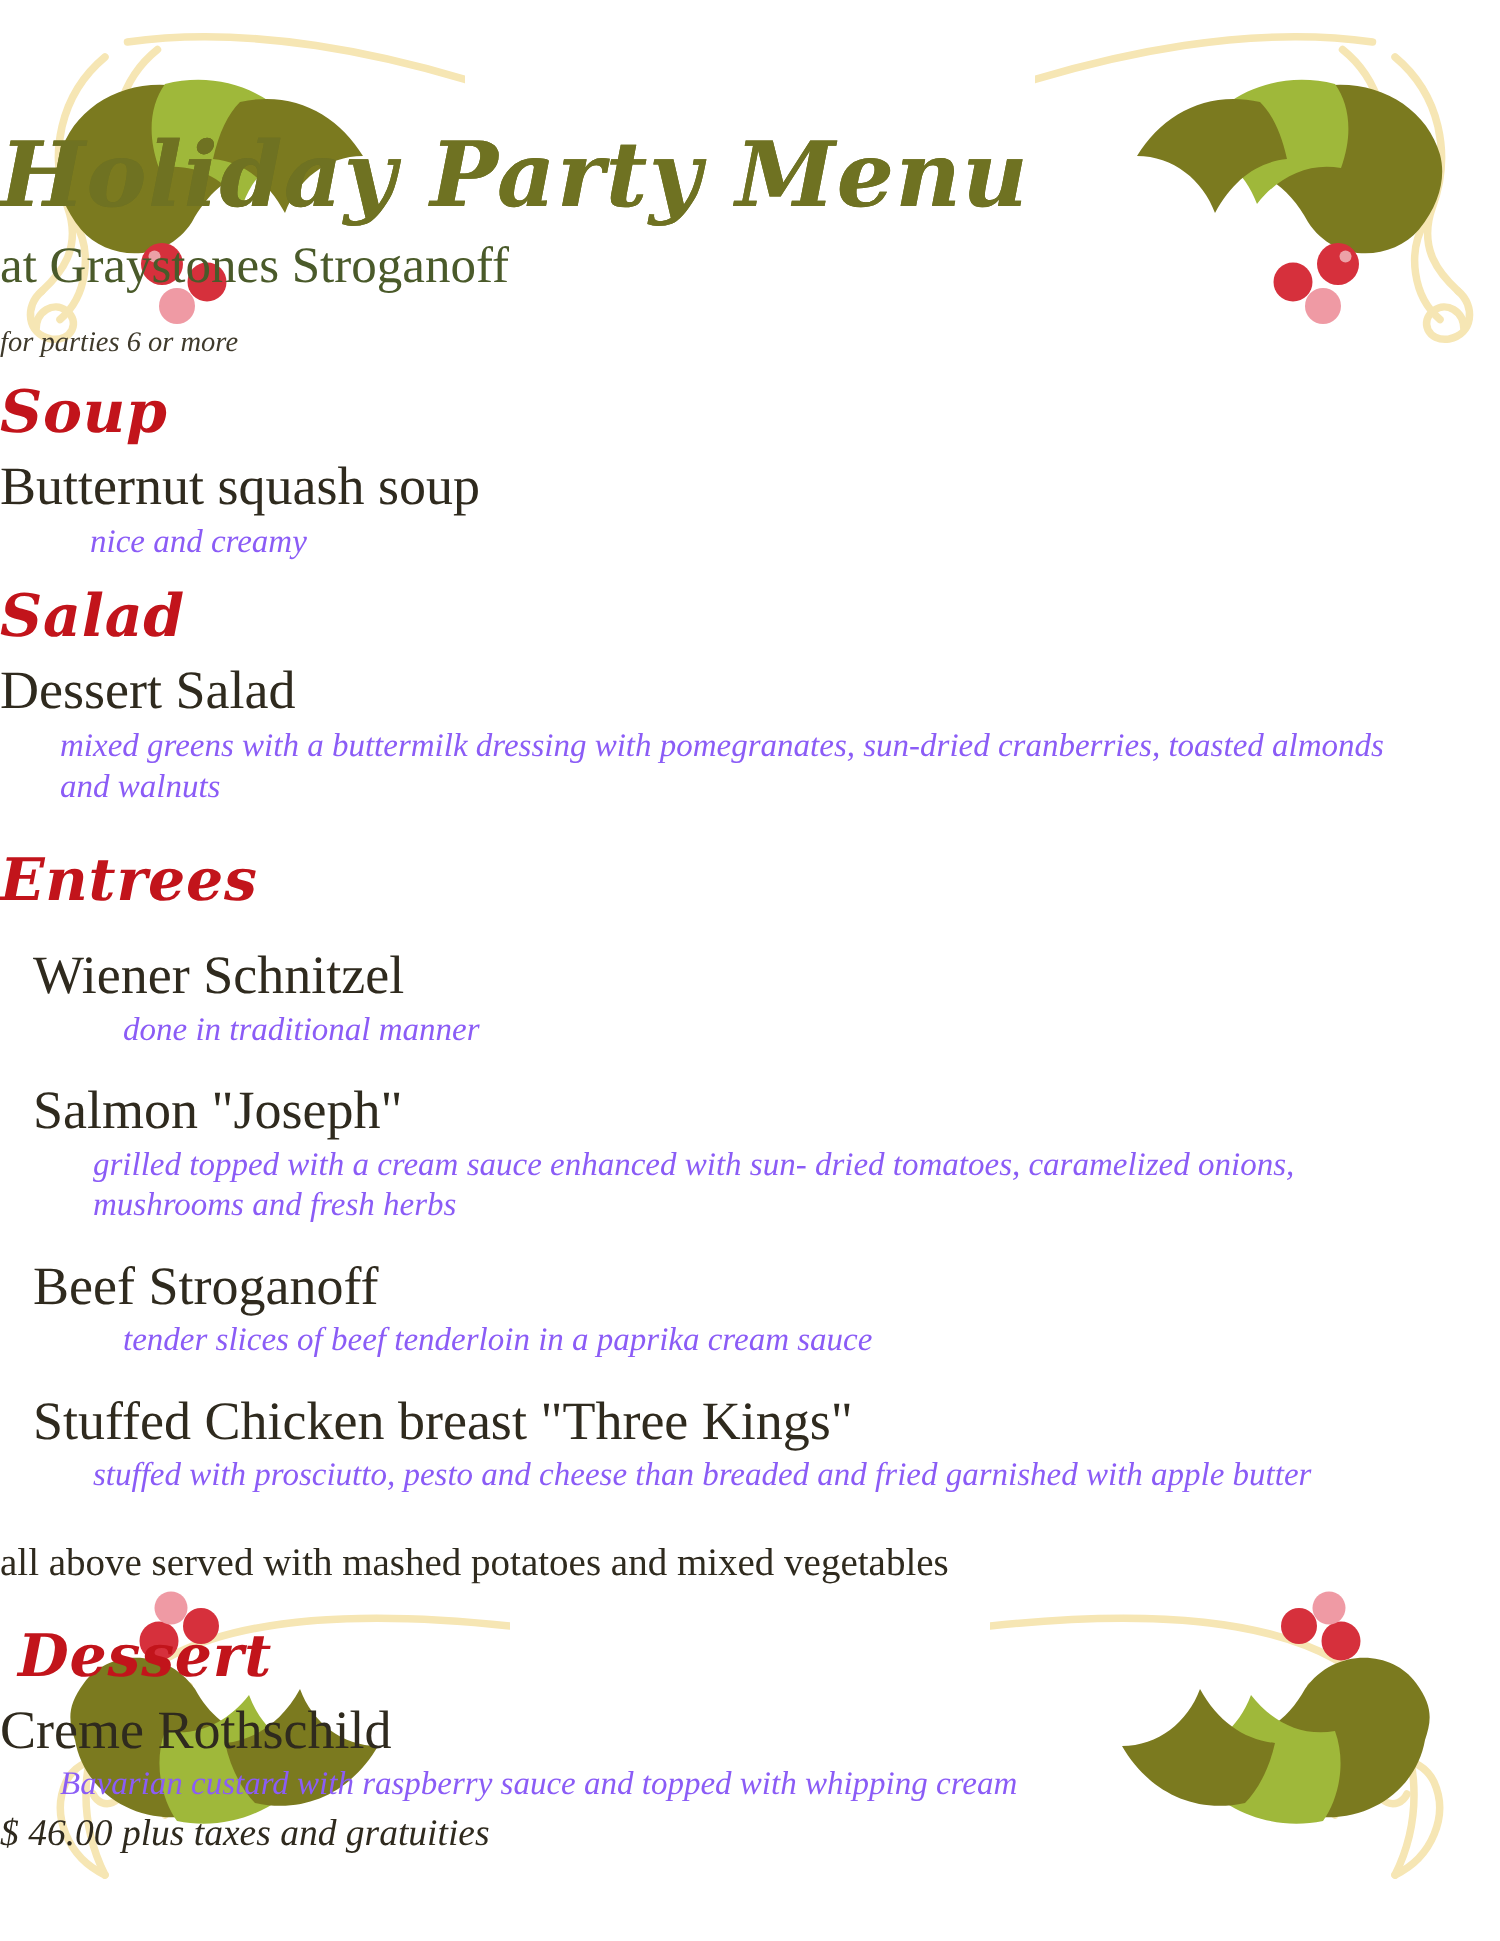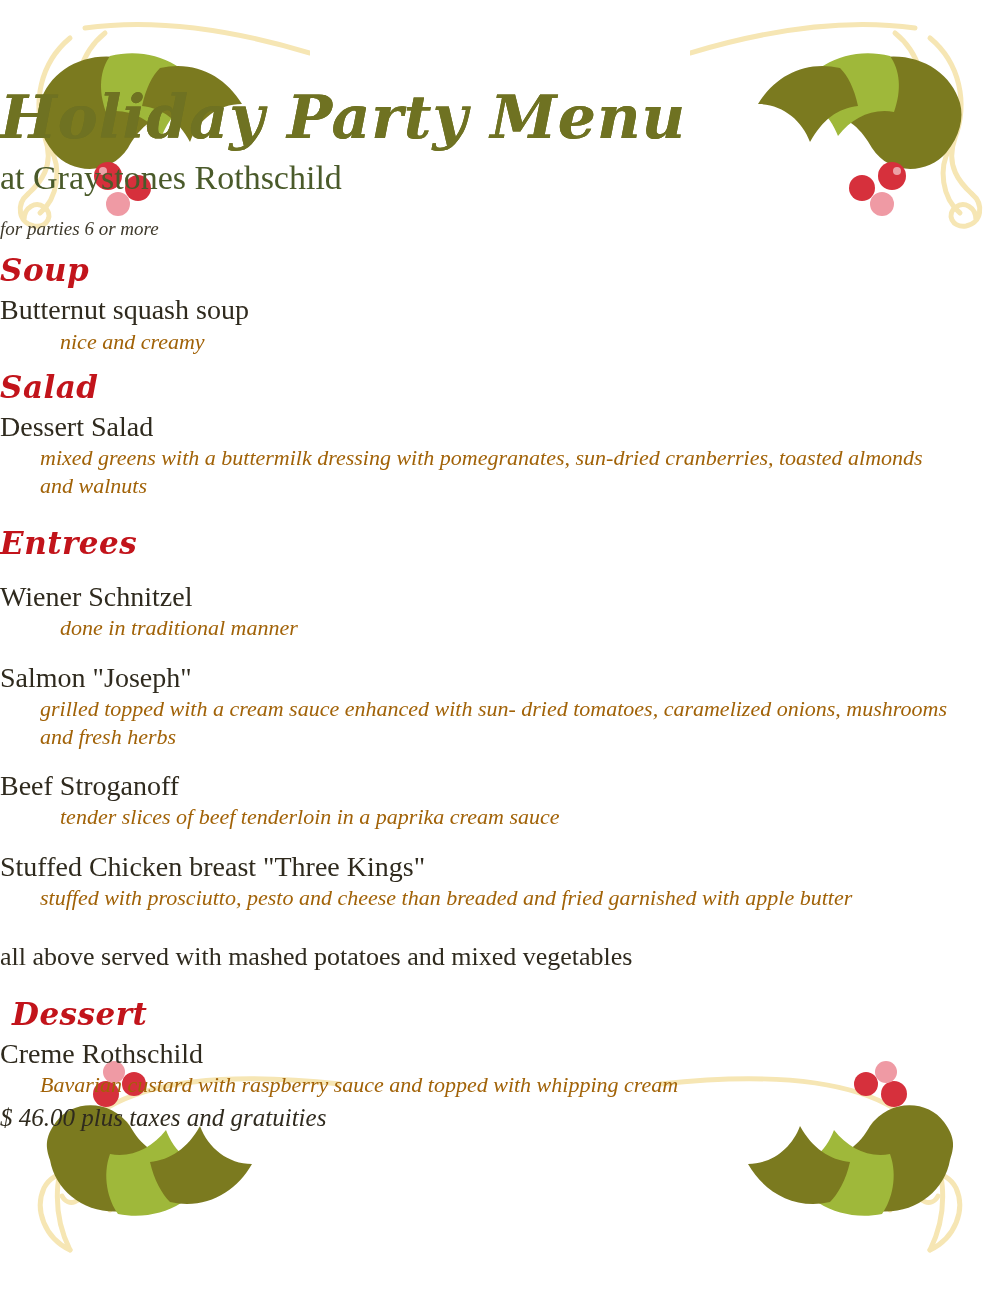--- a/index.html
+++ b/index.html
@@ -63,48 +63,48 @@
     font-style: italic;
     font-size: 19px;
     color: #3f3a2c;
     margin: 22px 0 0 0;
   }
 
   .section-head {
     font-family: "DejaVu Serif", serif;
     font-style: italic;
     font-weight: bold;
-    font-size: 31px;
+    font-size: 39px;
     color: #c2141b;
     margin: 14px 0 6px 0;
     letter-spacing: 0.5px;
   }
   .section-head.tight { margin-top: 12px; }
   .section-head.entrees { margin-top: 26px; }
   .section-head.dessert { margin-top: 24px; padding-left: 12px; }
 
   .dish {
     font-family: "Liberation Serif", serif;
-    font-size: 28px;
+    font-size: 36px;
     color: #2f2a1e;
     margin: 4px 0 0 0;
     line-height: 1.15;
   }
 
   .desc {
     font-family: "Liberation Serif", serif;
     font-style: italic;
     font-size: 22px;
-    color: #a16207;
+    color: #8b5cf6;
     margin: 1px 0 0 0;
     line-height: 1.25;
     padding: 0 60px;
   }
 
-  .entree-block { margin-top: 20px; }
+  .entree-block { margin-top: 20px; padding-left: 22px; }
   .entree-block:first-of-type { margin-top: 6px; }
 
   .served {
     font-family: Liberation Serif, serif;
     font-size: 26px;
     color: #2f2a1e;
     margin: 30px 0 0 0;
   }
 
   .price {
@@ -204,21 +204,21 @@
         <circle cx="96" cy="186" r="13" fill="#d6303c"></circle>
         <circle cx="124" cy="196" r="12" fill="#d6303c"></circle>
         <circle cx="104" cy="208" r="11" fill="#ef9aa4"></circle>
       </g>
     </g>
   </svg>
 
   <div class="content">
 
     <h1 class="title">Holiday Party Menu</h1>
-    <div class="subtitle">at Graystones Rothschild</div>
+    <div class="subtitle">at Graystones Stroganoff</div>
     <div class="note">for parties 6 or more</div>
 
     <div class="section-head tight">Soup</div>
     <div class="dish">Butternut squash soup</div>
     <div class="desc">nice and creamy</div>
 
     <div class="section-head">Salad</div>
     <div class="dish">Dessert Salad</div>
     <div class="desc wide">mixed greens with a buttermilk dressing with pomegranates, sun-dried cranberries, toasted almonds and walnuts</div>
 

